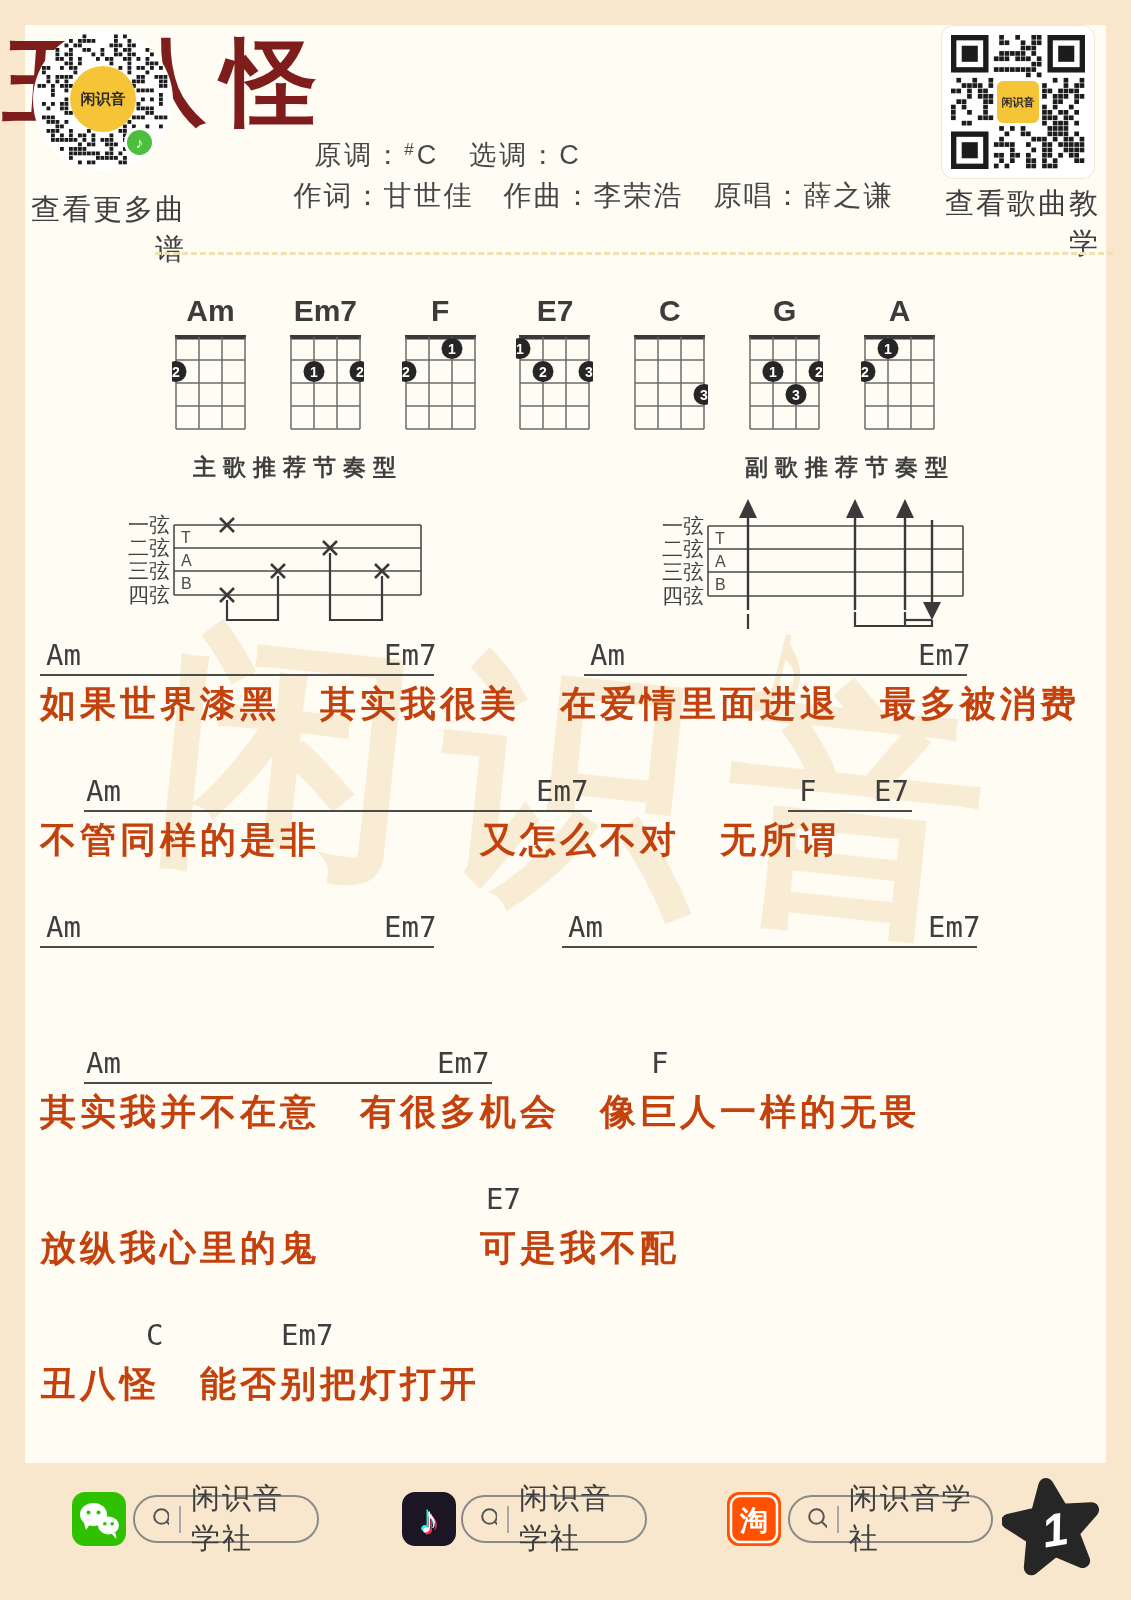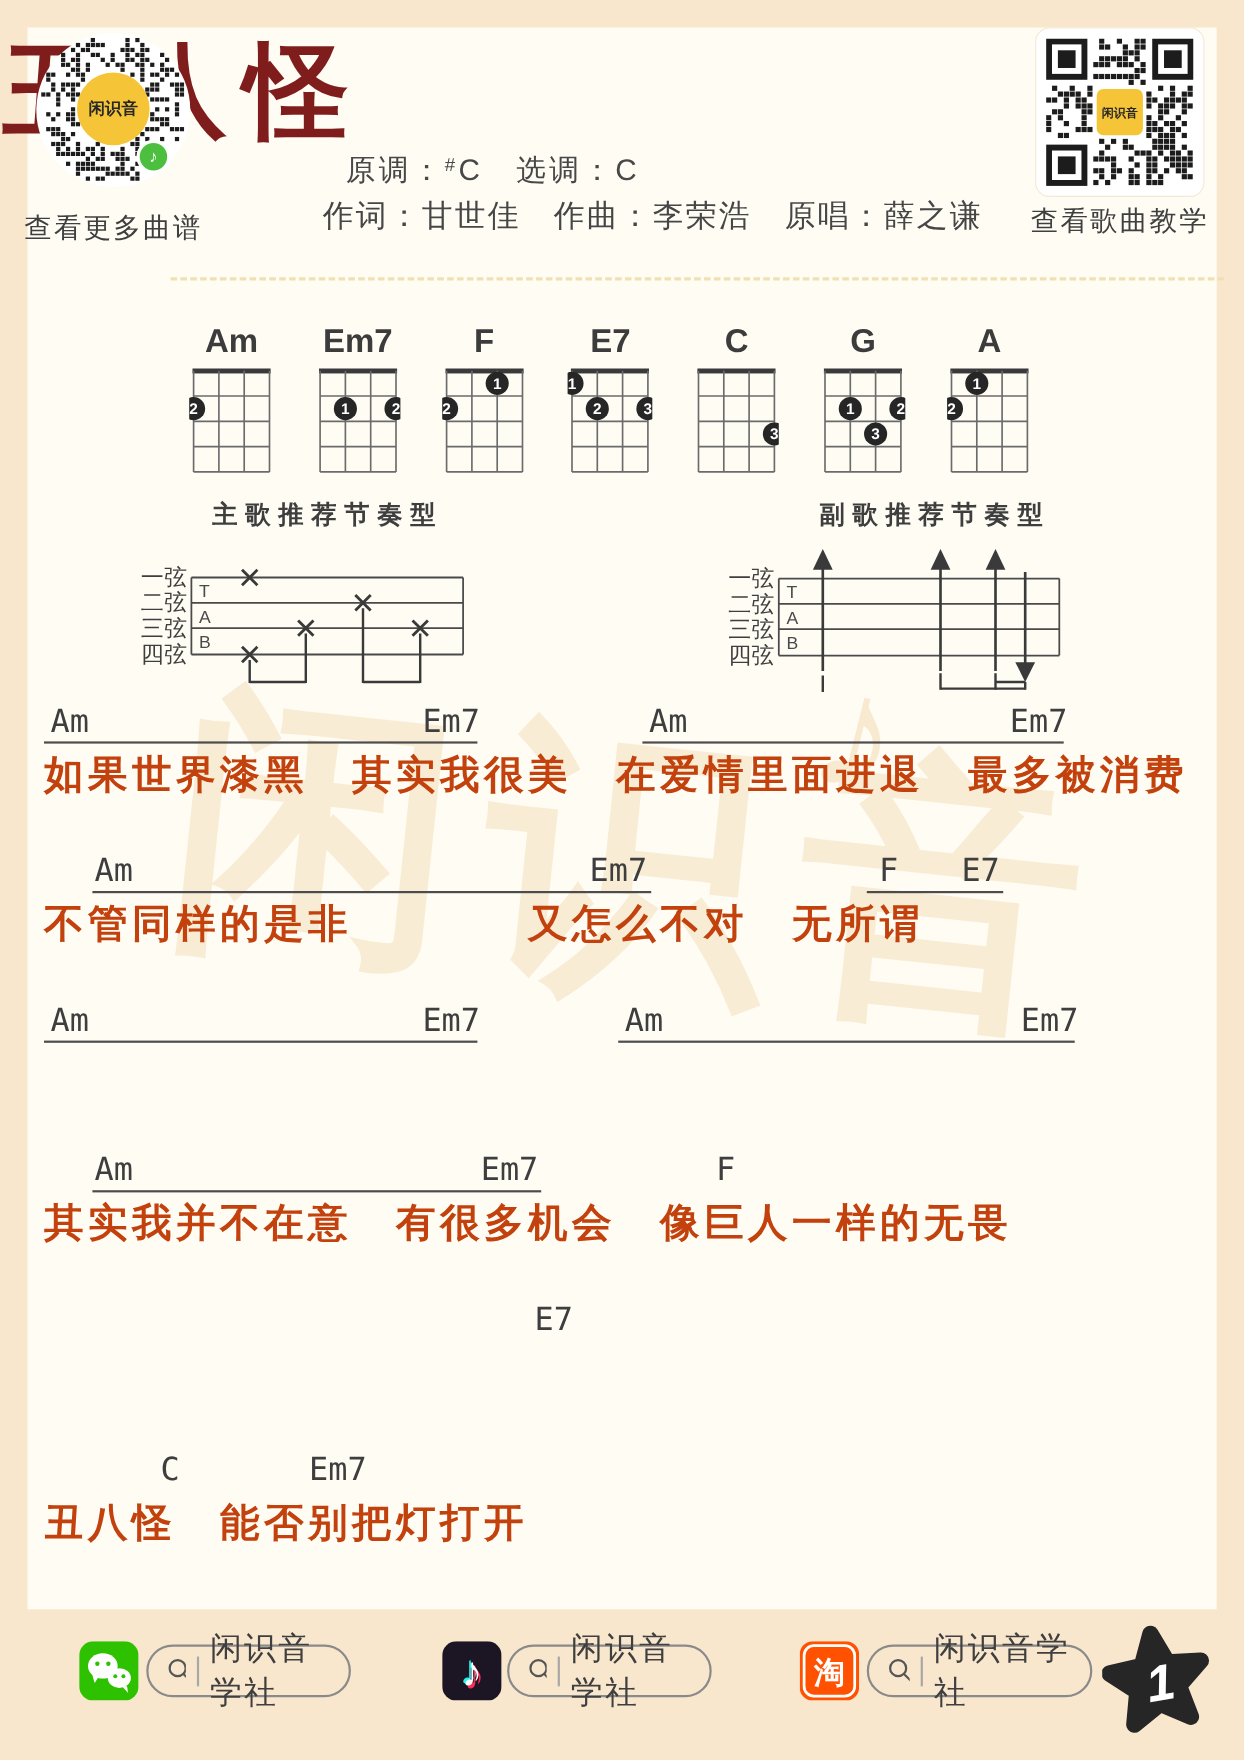--- a/index.html
+++ b/index.html
@@ -17,21 +17,21 @@
   .wm-note{position:absolute;left:742px;top:580px;font-size:150px;color:#F8EAD0;transform:rotate(14deg);z-index:1;}
   
   #title{position:absolute;top:20px;left:0;width:1131px;text-align:left;
          font-size:95px;font-weight:900;color:#7f1d1d;letter-spacing:16px;z-index:2;}
   #subtitle{position:absolute;top:137px;left:0;width:896px;text-align:center;
             font-size:27px;color:#484848;letter-spacing:3px;z-index:2;}
   #subtitle sup{font-size:17px;vertical-align:9px;}
   #subtitle .gap{display:inline-block;width:30px;}
   #credits{position:absolute;top:177px;left:0;width:1131px;text-align:center;
            font-size:28px;color:#464646;letter-spacing:2px;z-index:2;padding-left:28px;}
-  .qr-caption{font-size:25px;color:#3f3f3f;letter-spacing:2px;text-align:center;z-index:2;}
+  .qr-caption{font-size:29px;color:#3f3f3f;letter-spacing:2px;text-align:right;z-index:2;}
   #qr-left-wrap{left:33px;top:30px;width:140px;height:140px;border-radius:50%;background:#fff;z-index:2;}
   .qr-logo-c{left:70px;top:66px;width:66px;height:66px;border-radius:50%;background:#F6C437;
              display:flex;align-items:center;justify-content:center;font-size:15px;font-weight:bold;color:#272727;z-index:3;}
   .qr-badge{left:124px;top:127px;width:31px;height:31px;border-radius:50%;background:#4CBF3F;border:3px solid #fff;
             box-sizing:border-box;display:flex;align-items:center;justify-content:center;
             color:#fff;font-size:15px;font-weight:bold;z-index:4;}
   #qr-right-card{left:942px;top:26px;width:152px;height:152px;background:#fff;border-radius:12px;
                  box-shadow:0 0 0 1px #F2E9D8;z-index:2;}
   .qr-logo-sq{left:994px;top:78px;width:48px;height:48px;background:#F6C437;border:3px solid #fff;border-radius:9px;
               box-sizing:border-box;display:flex;align-items:center;justify-content:center;
@@ -707,20 +707,21 @@
     </div>
     <div class="lyric-line" style="top: 1046px;">
       <div class="uline" style="left: 84px; width: 408px;"></div>
       <div class="chord" style="left: 86px;">Am</div>
       <div class="chord" style="left: 437px;">Em7</div>
       <div class="chord" style="left: 651px;">F</div>
       <div class="ltext">其实我并不在意　有很多机会　像巨人一样的无畏</div>
     </div>
     <div class="lyric-line" style="top: 1182px;">
       <div class="chord" style="left: 486px;">E7</div>
+      <div class="ltext">放纵我心里的鬼　　　　可是我不配</div>
     </div>
     <div class="lyric-line" style="top: 1318px;">
       <div class="chord" style="left: 146px;">C</div>
       <div class="chord" style="left: 281px;">Em7</div>
       <div class="ltext">丑八怪　能否别把灯打开</div>
     </div>
   </div>
 
 <svg class="app-icon" style="left:72px" width="54" height="54">
   <rect width="54" height="54" rx="13" fill="#2DC100"></rect>

